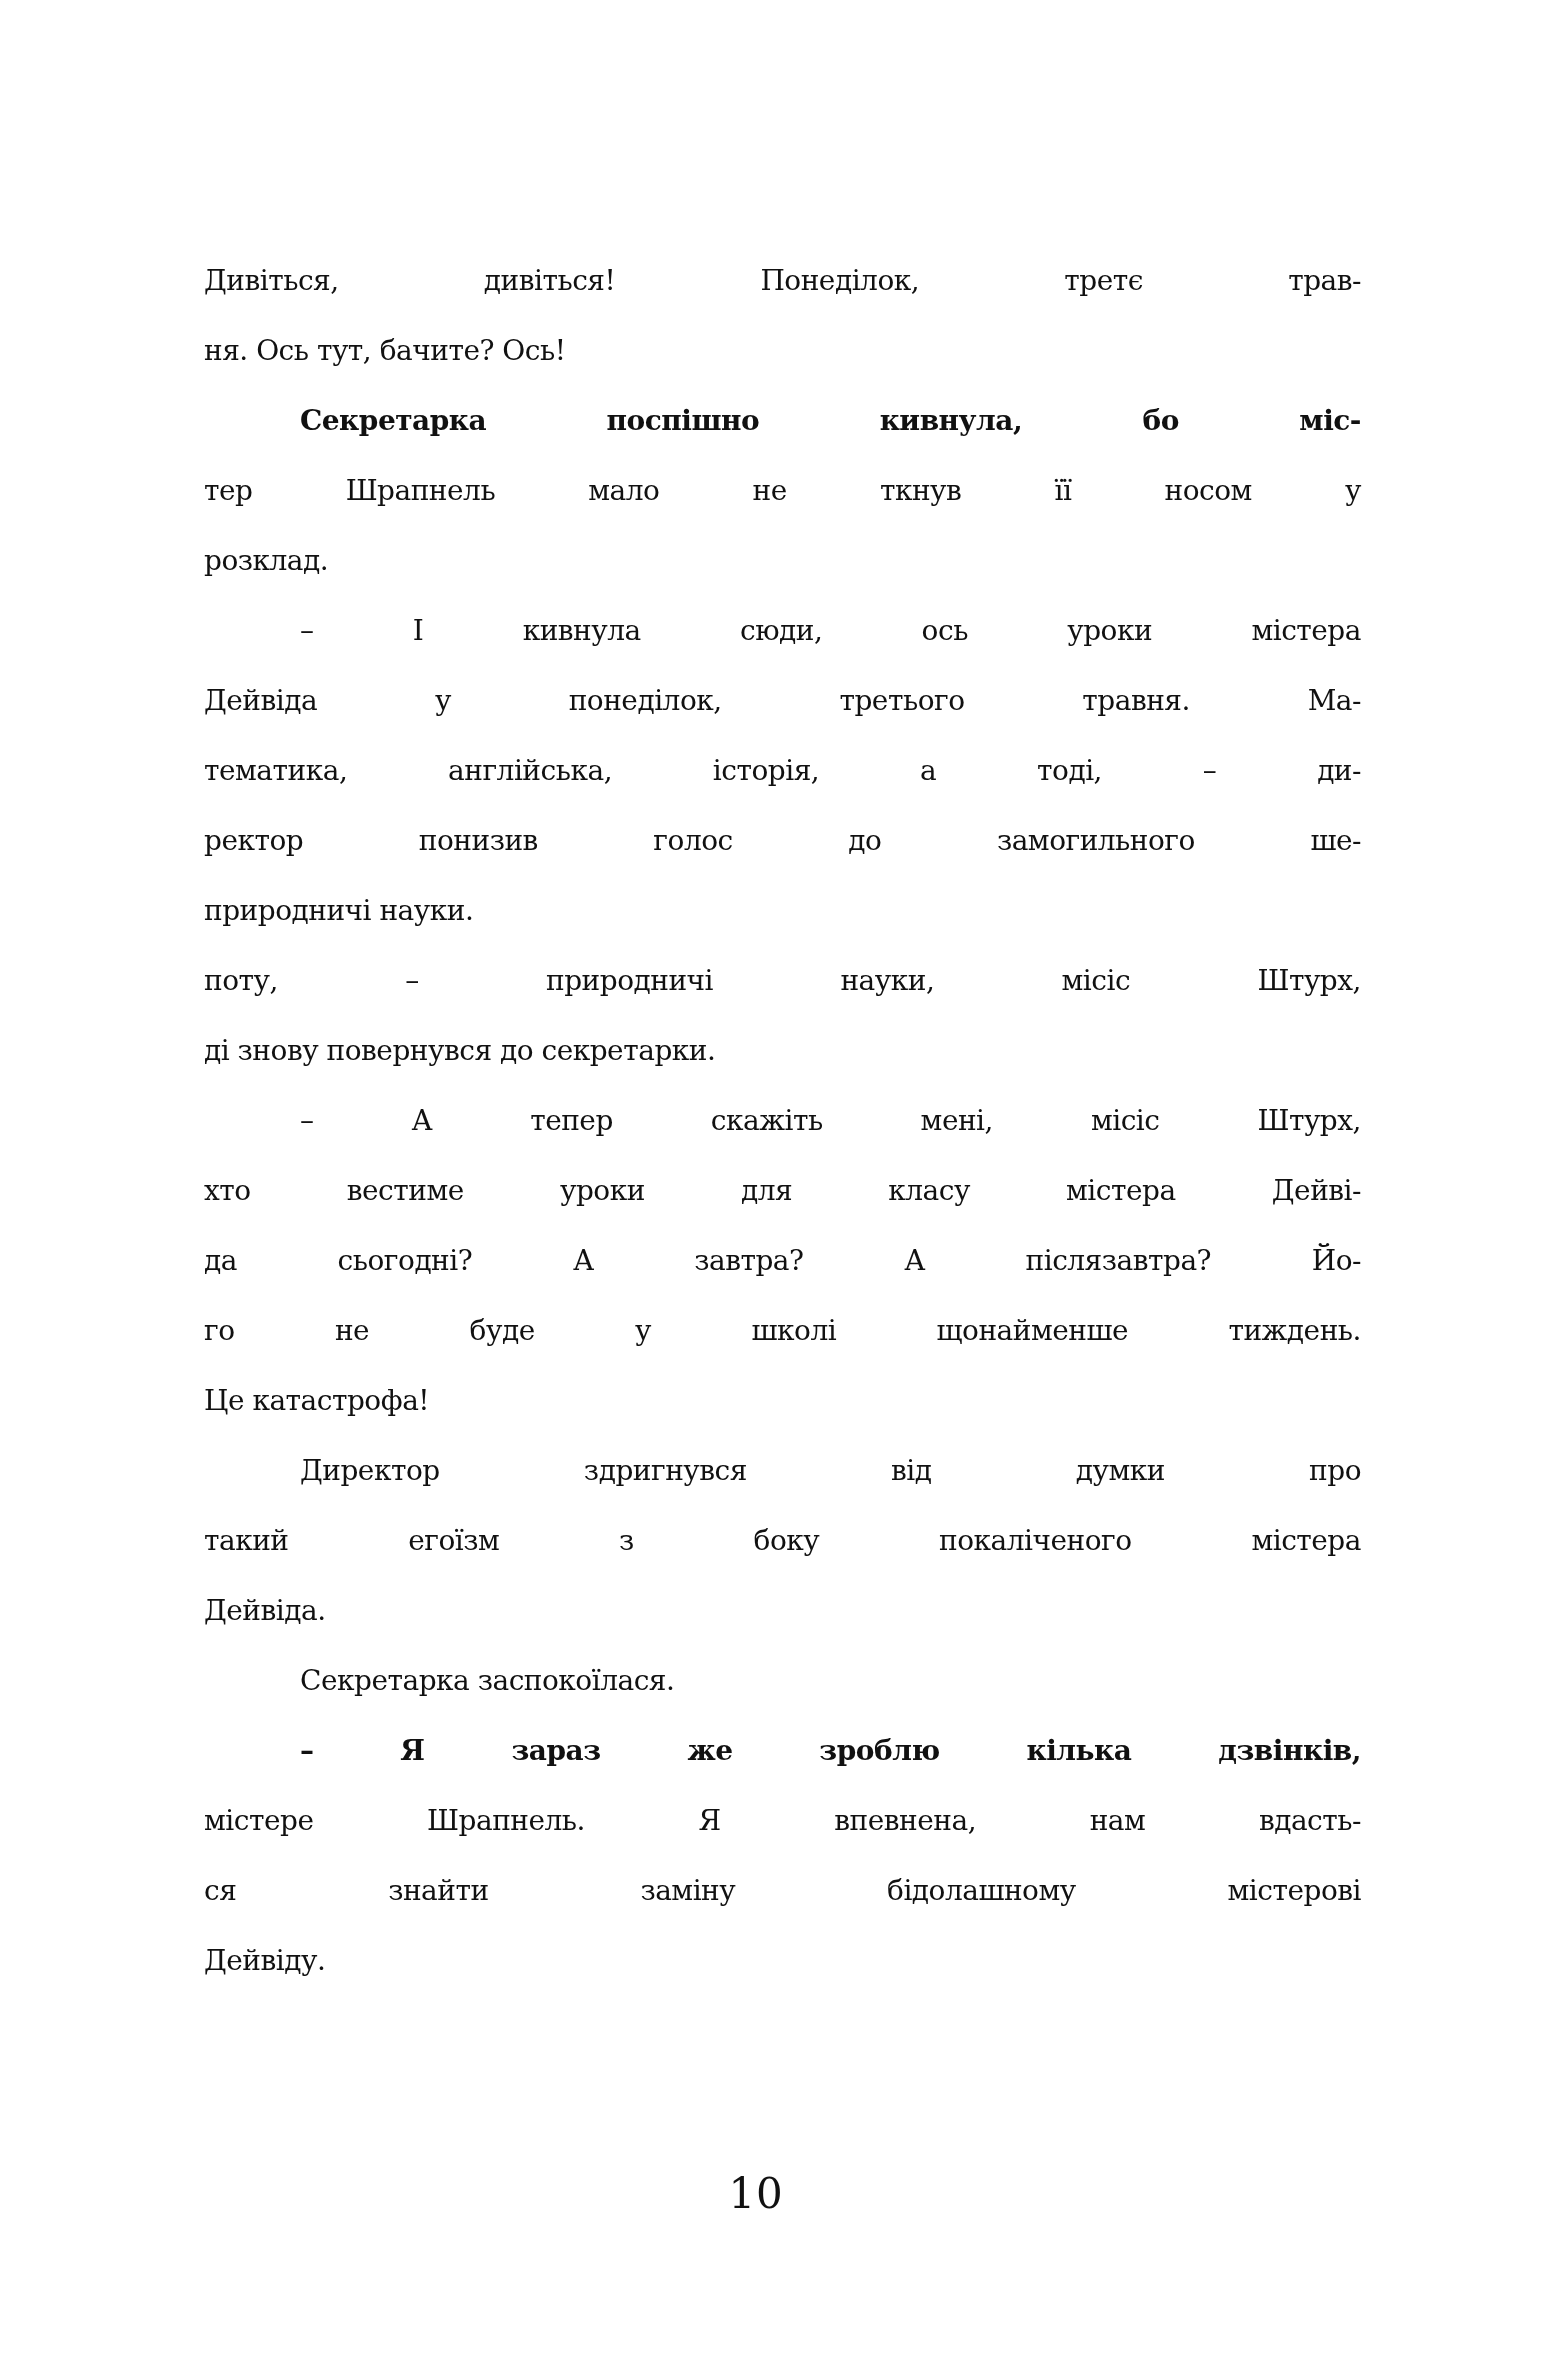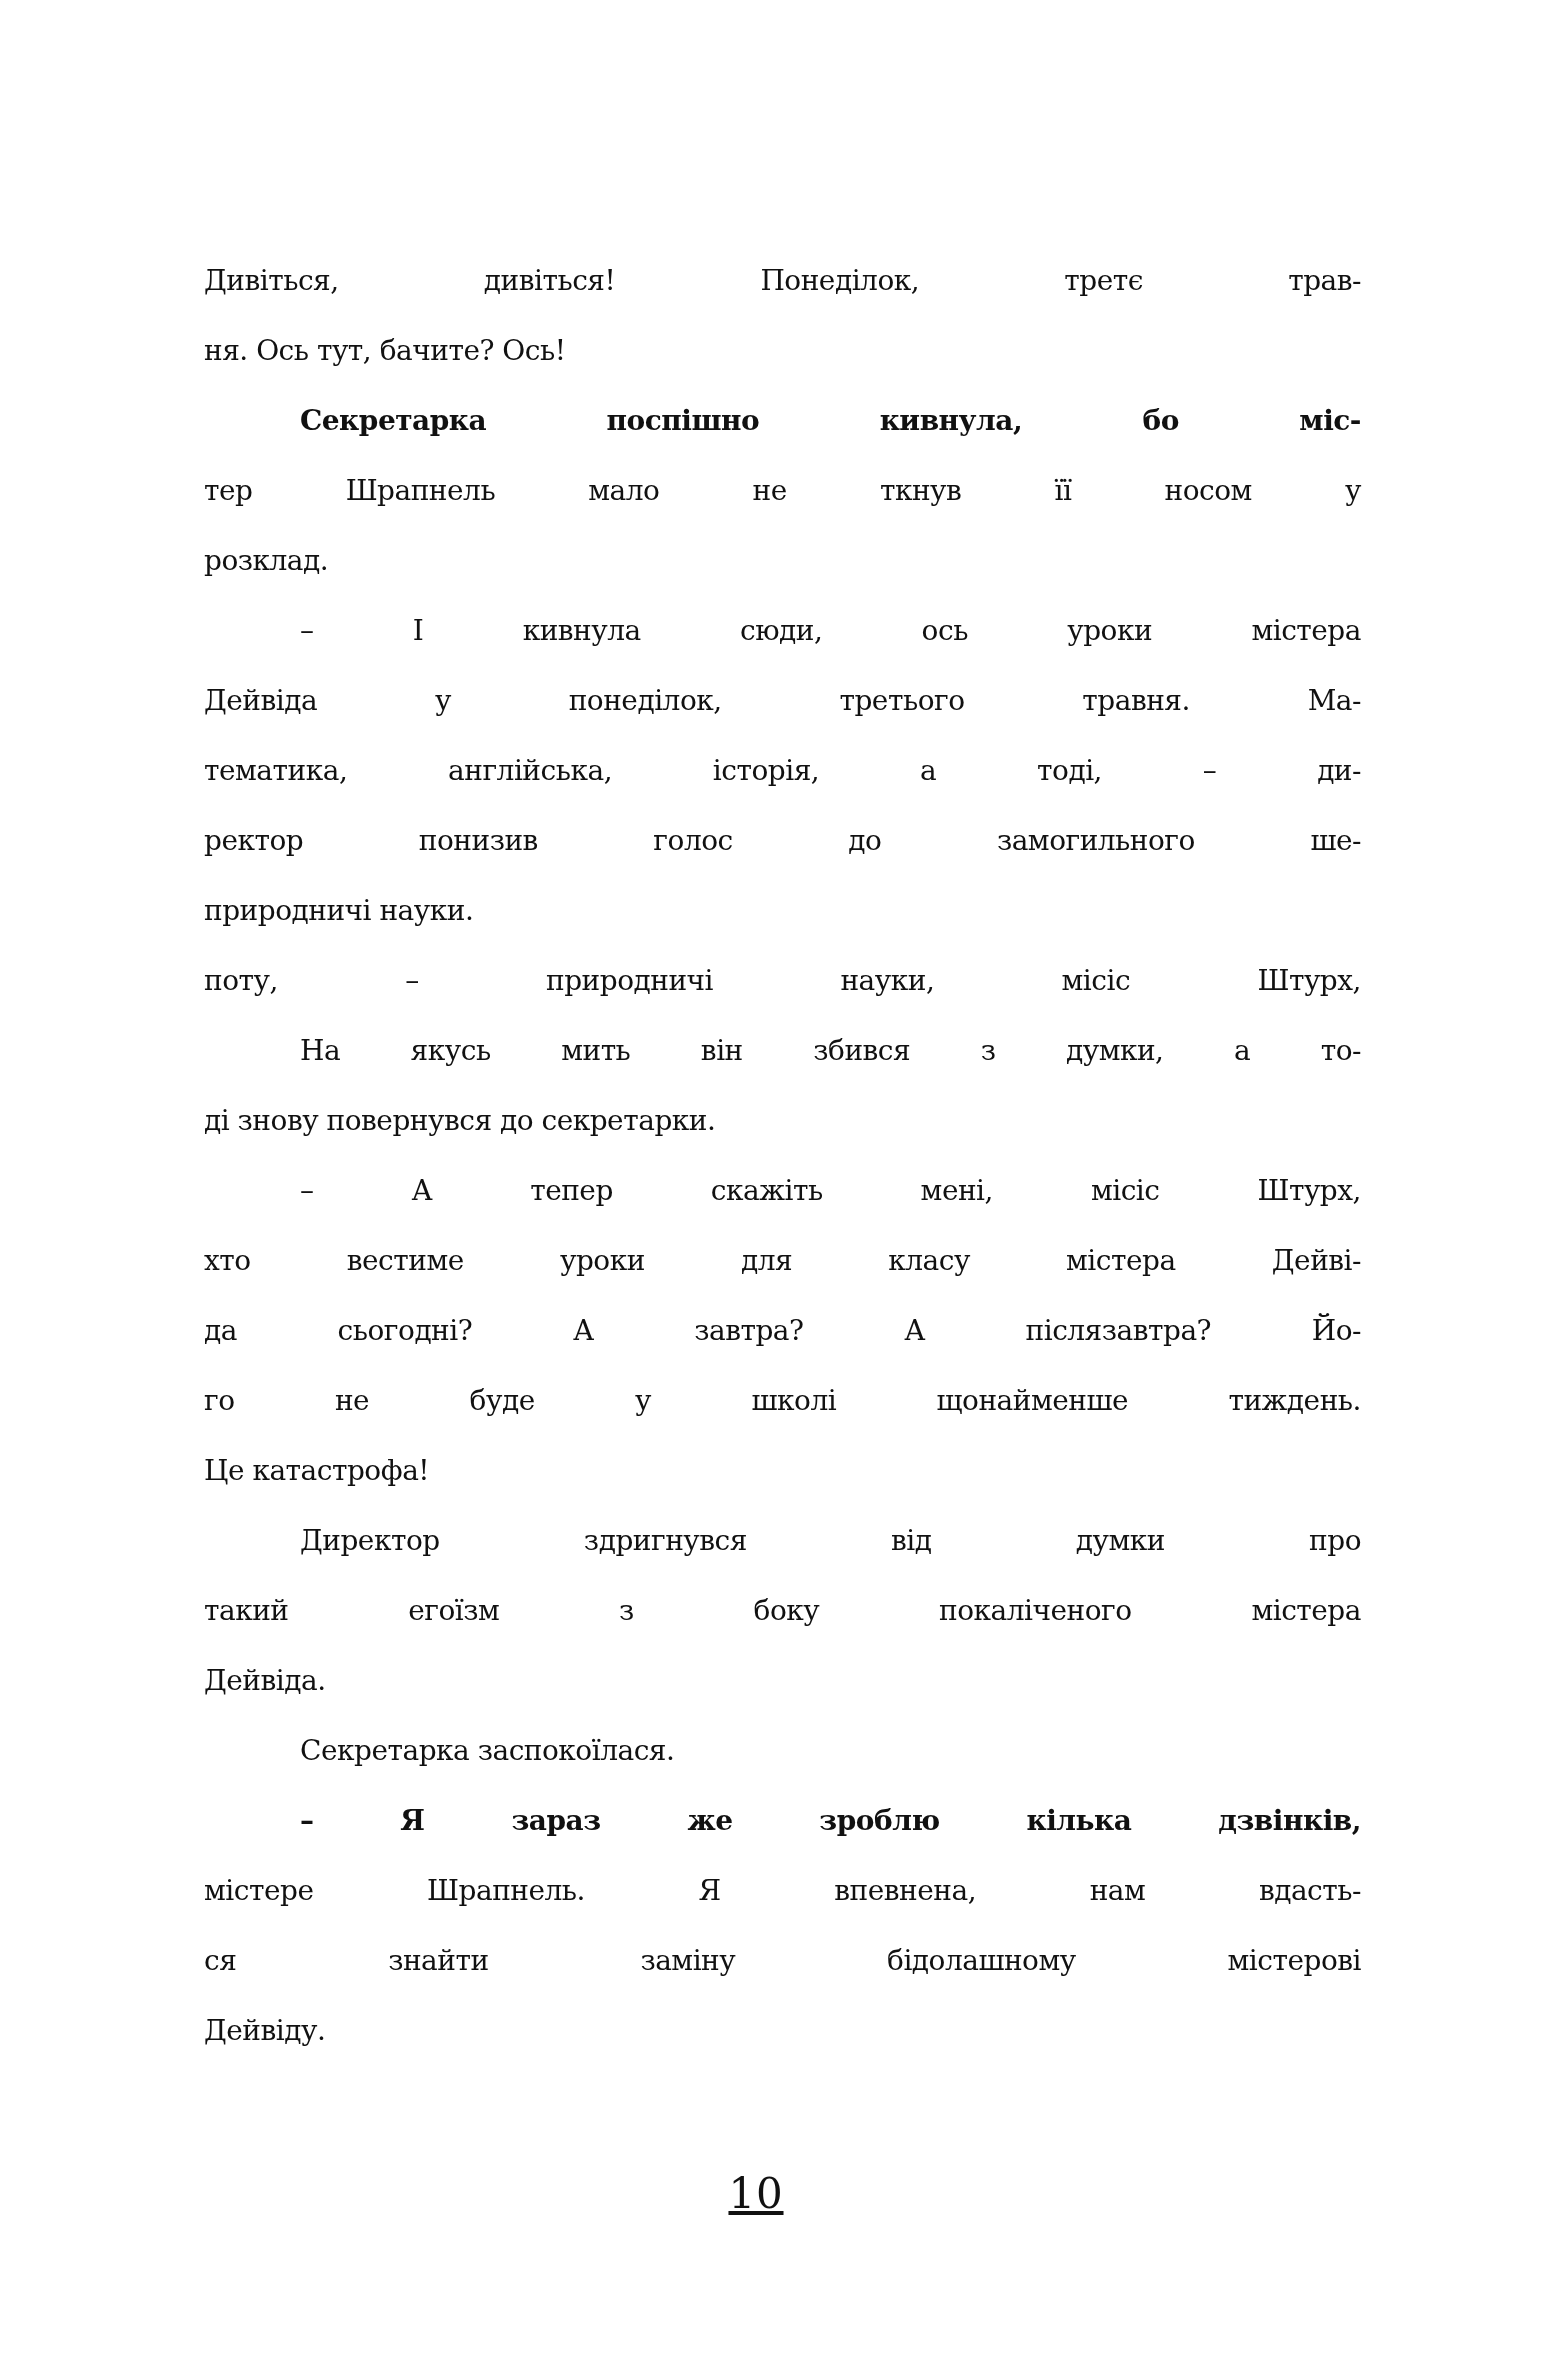--- a/index.html
+++ b/index.html
@@ -51,21 +51,20 @@
       position: absolute;
       left: 0;
       width: 1512px;
       top: 2166px;
       text-align: center;
       font-size: 42px;
       line-height: 56px;
       font-family: "DejaVu Serif", "Liberation Serif", serif;
       color: #111111;
       letter-spacing: 0.8px;
-      text-decoration: underline;
     }
   </style>
 </head>
 <body>
 
 <div class="page">
   <div class="text-block">
 
     <div class="paragraph">
       <span class="line" style="white-space: nowrap;">Дивіться, дивіться! Понеділок, третє трав-</span>
@@ -81,21 +80,20 @@
     <div class="paragraph">
       <span class="line indent" style="white-space: nowrap;">– І кивнула сюди, ось уроки містера</span>
       <span class="line" style="white-space: nowrap;">Дейвіда у понеділок, третього травня. Ма-</span>
       <span class="line" style="white-space: nowrap;">тематика, англійська, історія, а тоді, – ди-</span>
       <span class="line" style="white-space: nowrap;">ректор понизив голос до замогильного ше-</span>
       <span class="line last" style="white-space: nowrap;">природничі науки.</span>
       <span class="line" style="white-space: nowrap;">поту, – природничі науки, місіс Штурх,</span>
     </div>
 
     <div class="paragraph">
-      <span class="line indent" style="white-space: nowrap;">На якусь мить він збився з думки, а то-</span>
       <span class="line last" style="white-space: nowrap;">ді знову повернувся до секретарки.</span>
     </div>
 
     <div class="paragraph">
       <span class="line indent" style="white-space: nowrap;">– А тепер скажіть мені, місіс Штурх,</span>
       <span class="line" style="white-space: nowrap;">хто вестиме уроки для класу містера Дейві-</span>
       <span class="line" style="white-space: nowrap;">да сьогодні? А завтра? А післязавтра? Йо-</span>
       <span class="line" style="white-space: nowrap;">го не буде у школі щонайменше тиждень.</span>
       <span class="line last" style="white-space: nowrap;">Це катастрофа!</span>
     </div>

